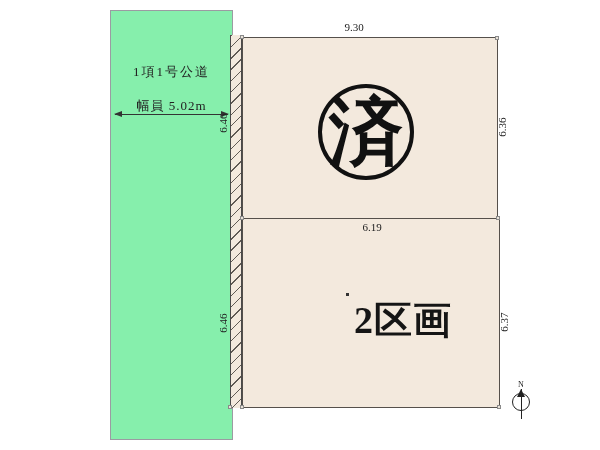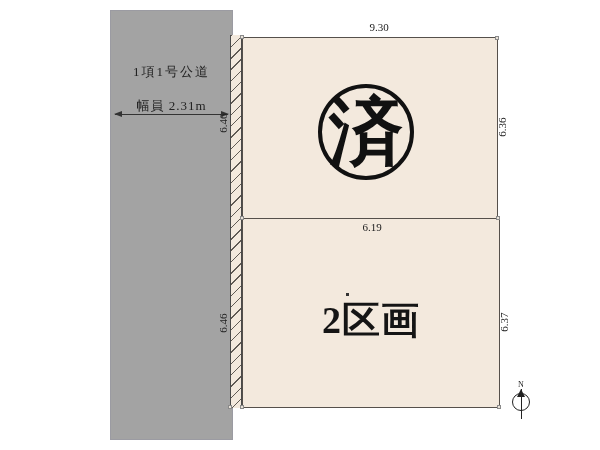--- a/index.html
+++ b/index.html
@@ -3,21 +3,21 @@
 <meta charset="utf-8">
 <style>
   html,body{margin:0;padding:0;background:#fff;}
   #canvas{
     position:relative;width:600px;height:450px;background:#ffffff;overflow:hidden;
     font-family:"Liberation Serif","DejaVu Serif",serif;color:#1a1a1a;
   }
   
   .road{
     position:absolute;left:110px;top:10px;width:123px;height:430px;
-    background:#a3a3a3;border:1px solid #9b9ba2;box-sizing:border-box;
+    background:#86efac;border:1px solid #9b9ba2;box-sizing:border-box;
   }
   .road-name{
     position:absolute;left:0;top:52px;width:100%;text-align:center;
     font-size:13px;letter-spacing:2px;color:#222;
   }
   .road-width{
     position:absolute;left:0;top:86px;width:100%;text-align:center;
     font-size:13px;letter-spacing:1px;color:#222;
   }
   .width-arrow{
@@ -39,28 +39,28 @@
   .plot{position:absolute;background:#f3e9dd;border:1.5px solid #55504b;box-sizing:border-box;}
   .plot1{left:242px;top:37px;width:256px;height:182px;}
   .plot2{left:242px;top:217.5px;width:258px;height:190px;}
   .sold-stamp{
     position:absolute;left:318px;top:84px;width:96px;height:96px;border:4px solid #111;
     border-radius:50%;box-sizing:border-box;display:flex;align-items:center;justify-content:center;
     font-size:74px;font-weight:bold;line-height:1;color:#111;
   }
   .plot2-label{
     position:absolute;left:242px;top:295px;width:258px;text-align:center;
-    font-size:38px;font-weight:bold;letter-spacing:1px;color:#151515;
+    font-size:38px;font-weight:bold;letter-spacing:1px;color:#151515;padding-left:32px;
   }
   .survey-dot{position:absolute;left:346px;top:293px;width:3px;height:3px;background:#333;}
   
   .dim{position:absolute;font-size:11px;color:#222;text-align:center;white-space:nowrap;}
   .dim.h{width:50px;}
   .dim.v{width:32px;height:14px;line-height:14px;transform:rotate(-90deg);transform-origin:center;}
-  .dim-top{left:354px;top:21px;text-align:center;}
+  .dim-top{left:329px;top:21px;text-align:center;}
   .dim-mid{left:347px;top:221px;}
   .dim-r1{left:486px;top:120px;}
   .dim-r2{left:488px;top:315px;}
   .dim-l1{left:207px;top:116px;}
   .dim-l2{left:207px;top:316px;}
   
   .mk{position:absolute;width:4px;height:4px;border:1px solid #8a8a8a;background:#e9e2d8;box-sizing:border-box;}
   
   .compass{position:absolute;left:506px;top:380px;width:30px;height:42px;}
   .compass .n{position:absolute;left:0;top:0;width:100%;text-align:center;font-size:8px;color:#222;}
@@ -74,21 +74,21 @@
     border-left:4px solid transparent;border-right:4px solid transparent;border-bottom:8px solid #222;
   }
 </style>
 </head>
 <body>
 
 <div id="canvas">
 
   <div class="road">
     <div class="road-name">1項1号公道</div>
-    <div class="road-width">幅員 2.31m</div>
+    <div class="road-width">幅員 5.02m</div>
     <div class="width-arrow">
       <span class="ah left"></span>
       <span class="ah right"></span>
     </div>
   </div>
 
   <div class="strip"></div>
 
   <div class="plot plot1"></div>
   <div class="sold-stamp">済</div>

